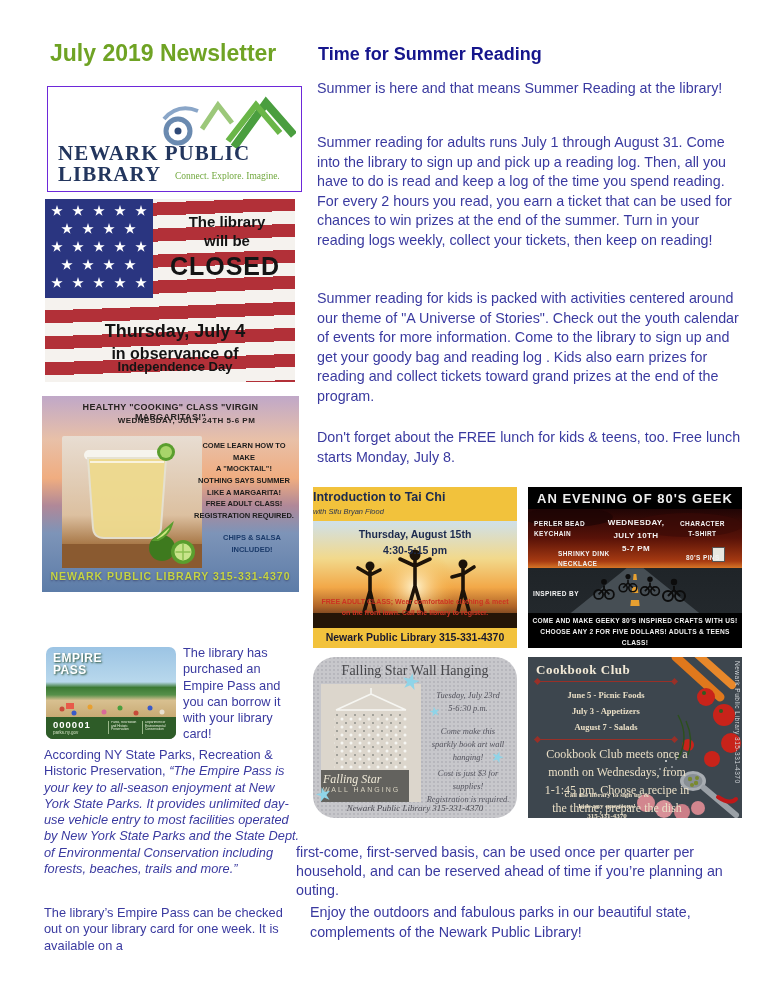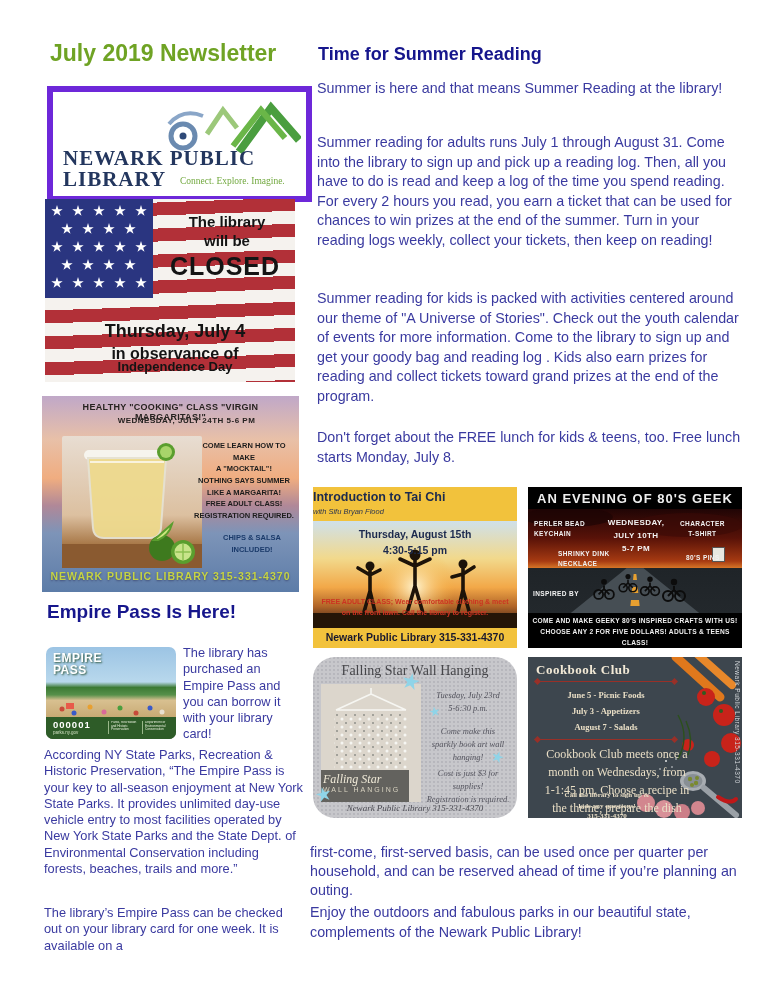--- a/index.html
+++ b/index.html
@@ -2,21 +2,21 @@
 <html style="--title_green: #6fa324; --heading_navy: #16168c; --body_blue: #3a3aa0; --logo_navy: #23365e; --logo_green: #71a83e; --flag_red: #b23038; --flag_blue: #2a3580; --taichi_yellow: #f2c23c; --cookbook_red: #993028;"><head>
 <meta charset="utf-8">
 <style>
   html,body{margin:0;padding:0;background:#fff;}
   #page{position:relative;width:768px;height:994px;background:#fff;overflow:hidden;
         font-family:"Liberation Sans",sans-serif;}
   .abs{position:absolute;}
   .c{text-align:center;}
   
   .nl-title{left:50px;top:40px;width:260px;font-size:23px;font-weight:bold;color:var(--title_green);}
-  .logo-box{left:47px;top:86px;width:253px;height:104px;background:#fff;border:6px solid #6d28d9;}
+  .logo-box{left:47px;top:86px;width:253px;height:104px;background:#fff;border:1px solid #6d28d9;}
   .logo-name{left:10px;top:56px;color:var(--logo_navy);font-family:"Liberation Serif",serif;
              font-weight:bold;letter-spacing:1px;line-height:1.0;}
   .logo-name .l1{font-size:21px;}
   .logo-name .l2{font-size:21px;}
   .logo-tagline{left:118px;top:84px;color:var(--logo_green);font-size:9.5px;font-family:"Liberation Serif",serif;padding-left:9px;}
   
   .flag{left:45px;top:199px;width:250px;height:183px;overflow:hidden;background:#f5f2ee;}
   .stripes{left:-12px;top:-10px;width:280px;height:210px;
     background:repeating-linear-gradient(180deg,#f5f2ee 0 13px,var(--flag_red) 13px 26px);
     transform:rotate(-2deg);}
@@ -196,21 +196,20 @@
       <div>FREE ADULT CLASS!</div>
       <div>REGISTRATION REQUIRED.</div>
     </div>
     <div class="abs marg-right c" style="left:160px;top:136px;color:#1a3a6a;">
       <div>CHIPS &amp; SALSA</div>
       <div>INCLUDED!</div>
     </div>
     <div class="abs marg-foot c">NEWARK PUBLIC LIBRARY  315-331-4370</div>
   </div>
 
-  <div class="abs emp-h">Empire Pass Is Here!</div>
 
   <div class="abs emp-card">
     <div class="abs emp-card-title">
       <div>EMPIRE</div>
       <div>PASS</div>
     </div>
     <svg class="abs" style="left:0;top:52px;" width="130" height="20" viewBox="0 0 130 20">
       <circle cx="16" cy="10" r="2.5" fill="#c84a3a"></circle>
         <circle cx="28" cy="14" r="2.5" fill="#3a5ac8"></circle>
       <circle cx="44" cy="8" r="2.5" fill="#e8a030"></circle>
@@ -224,21 +223,21 @@
     <div class="abs emp-bar">
       <div class="abs emp-num">000001</div>
       <div class="abs emp-url">parks.ny.gov</div>
       <div class="abs emp-logo" style="left:62px;">Parks, Recreation and Historic Preservation</div>
       <div class="abs emp-logo" style="left:96px;">Department of Environmental Conservation</div>
     </div>
   </div>
   <div class="abs body-l" style="left:183px;top:645px;width:120px;">The library has purchased an Empire Pass and you can borrow it with your library card!</div>
 
   <div class="abs body-l" style="left:44px;top:747px;width:259px;">
-    <span>According NY State Parks,  Recreation &amp; Historic Preservation, </span><span style="">“The Empire Pass is your key to all-season enjoyment at New York State Parks. It provides unlimited day-use vehicle entry to most facilities operated by New York State Parks and the State Dept. of Environmental Conservation including forests, beaches, trails and more.”</span>
+    <span>According NY State Parks,  Recreation &amp; Historic Preservation, </span><span style="font-style:italic">“The Empire Pass is your key to all-season enjoyment at New York State Parks. It provides unlimited day-use vehicle entry to most facilities operated by New York State Parks and the State Dept. of Environmental Conservation including forests, beaches, trails and more.”</span>
   </div>
   <div class="abs body-l" style="left:44px;top:905px;width:259px;">The library’s Empire Pass can be checked out on your library card for one week.  It is available on a</div>
 
   <div class="abs body-r" style="left:317px;top:79px;width:430px;">Summer is here and that means Summer Reading at the library!</div>
   <div class="abs sr-h">Time for Summer Reading</div>
   <div class="abs body-r" style="left:317px;top:133px;width:430px;">Summer reading for adults runs July 1 through  August 31.  Come into the library to sign up and pick up a reading log.  Then, all you have to do is read and keep a log of the time you spend reading.  For every 2 hours you read, you earn a ticket that can be used for chances to win prizes at the end of the summer.  Turn in your reading logs weekly, collect your tickets, then keep on reading!</div>
   <div class="abs body-r" style="left:317px;top:289px;width:430px;">Summer reading for kids is packed with activities centered around our theme of "A Universe of Stories".  Check out the youth calendar of events for more information.  Come to the library to sign up and get your goody bag and reading log .  Kids also earn prizes for reading and collect tickets toward grand prizes at the end of the program.</div>
   <div class="abs body-r" style="left:317px;top:428px;width:430px;">Don't forget about the FREE lunch for kids &amp; teens, too.  Free lunch starts Monday, July 8.</div>
 
   <div class="abs tai">
@@ -426,15 +425,15 @@
     <div class="abs orn" style="left:8px;top:82px;width:140px;"></div>
     <div class="abs cook-body c">Cookbook Club meets once a month on Wednesdays, from 1-1:45 pm. Choose a recipe in the theme, prepare the dish and bring it in for all in the club to sample!</div>
     <div class="abs cook-foot c">
       <div>Call the library to sign up &amp;</div>
       <div>kids any questions!</div>
       <div>315-331-4370</div>
     </div>
     <div class="abs cook-side">Newark Public Library 315-331-4370</div>
   </div>
 
-  <div class="abs body-r" style="left:310px;top:843px;width:448px;line-height:19px;">first-come, first-served basis, can be used once per quarter per household, and can be reserved ahead of time if you’re planning an outing.</div>
+  <div class="abs body-r" style="left:296px;top:843px;width:448px;line-height:19px;">first-come, first-served basis, can be used once per quarter per household, and can be reserved ahead of time if you’re planning an outing.</div>
   <div class="abs body-r" style="left:310px;top:903px;width:448px;">Enjoy the outdoors and fabulous parks in our beautiful state, complements of  the Newark Public Library!</div>
 </div>
 
 </body></html>

